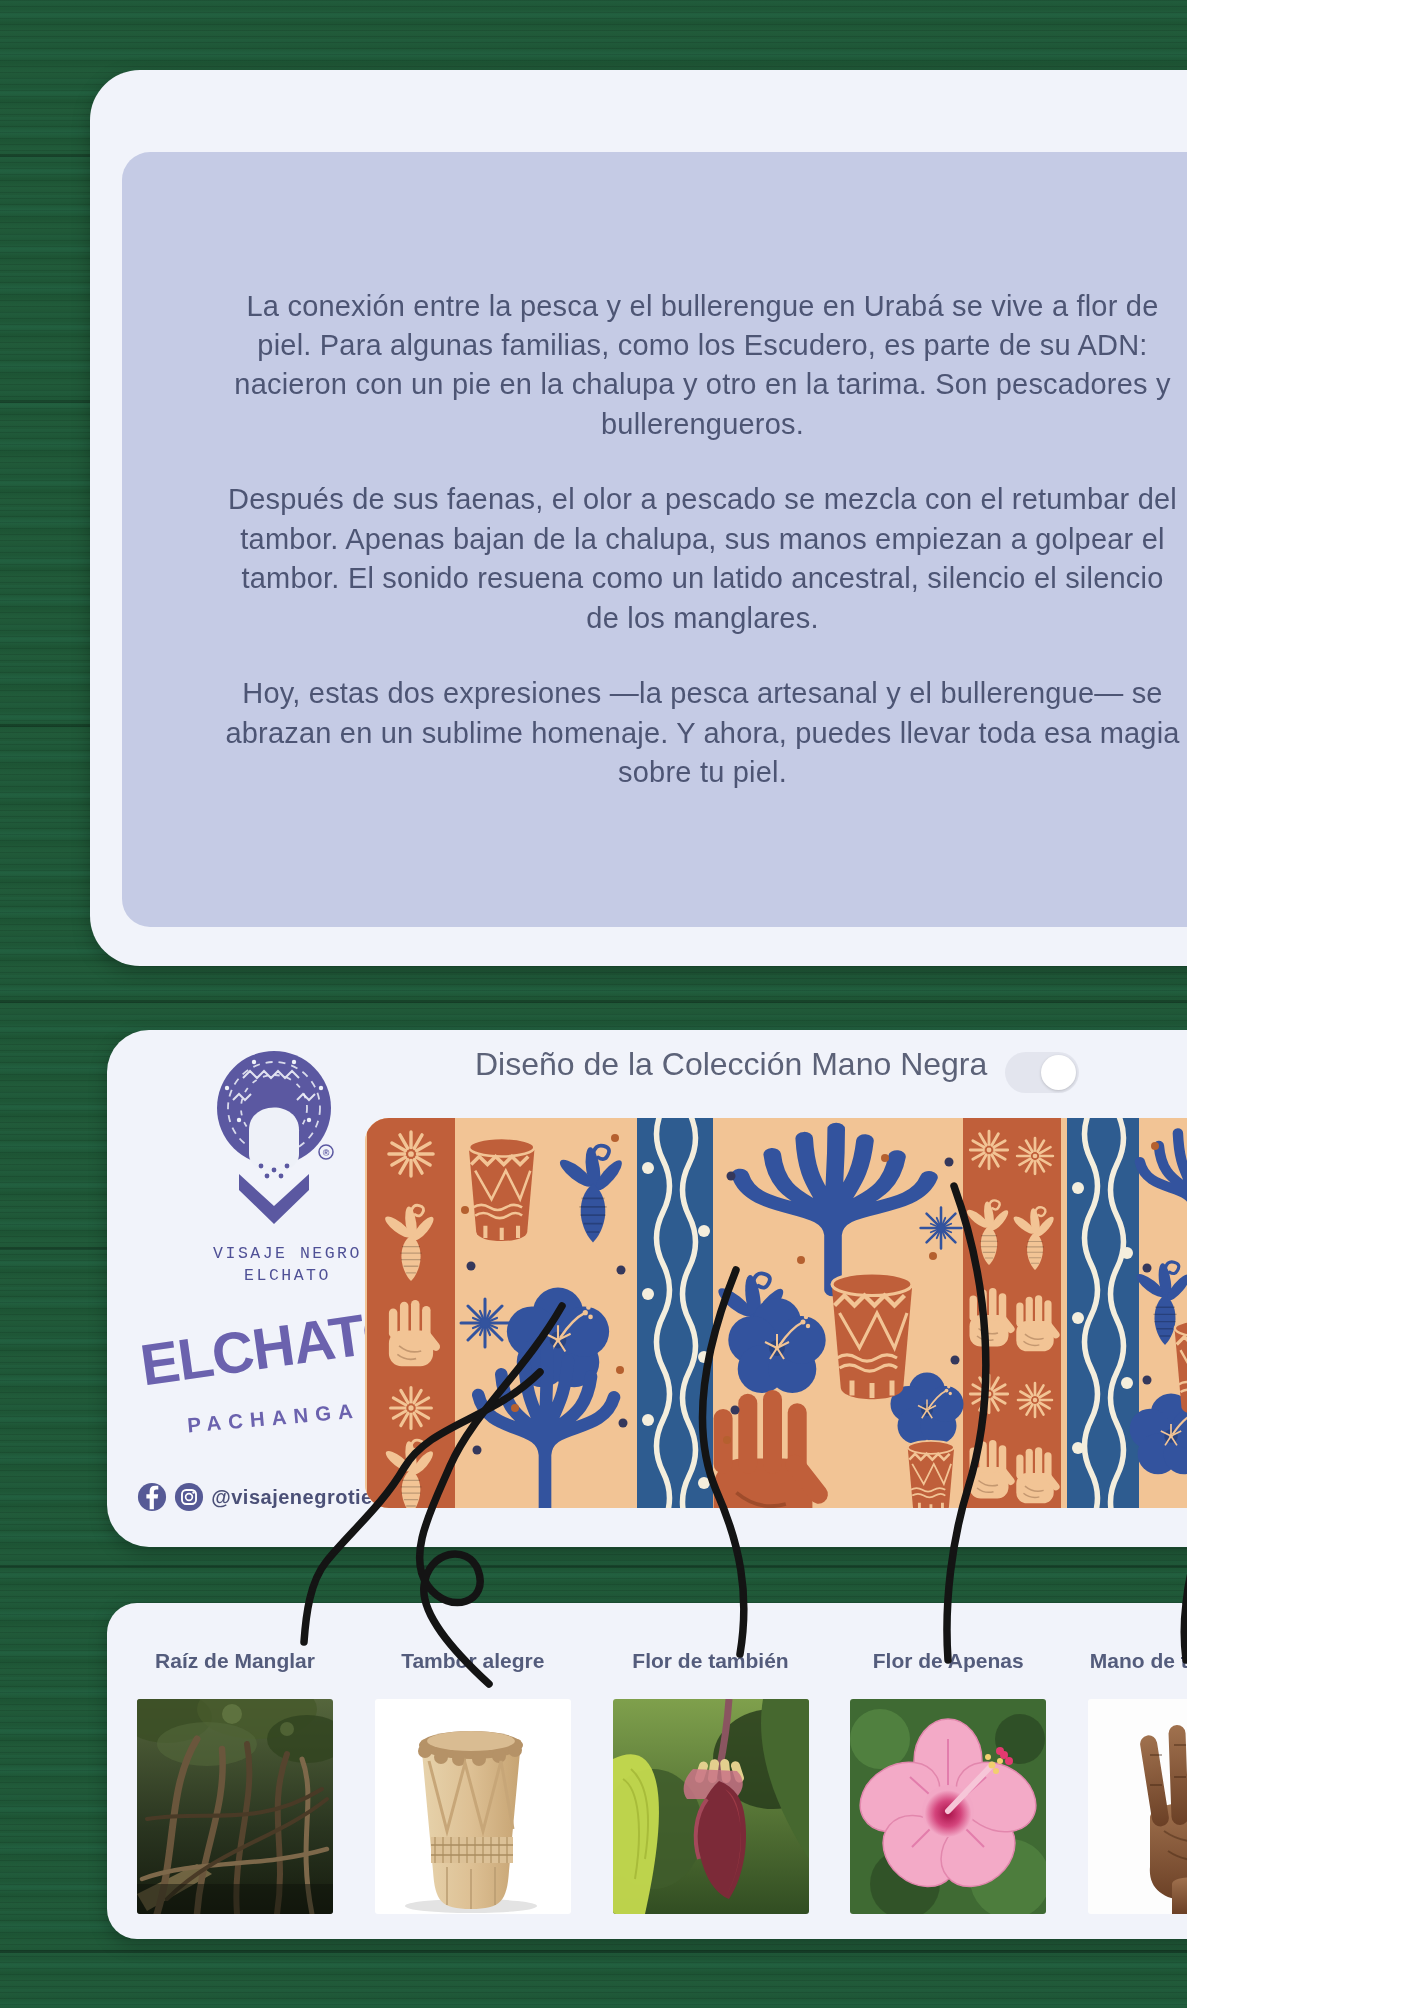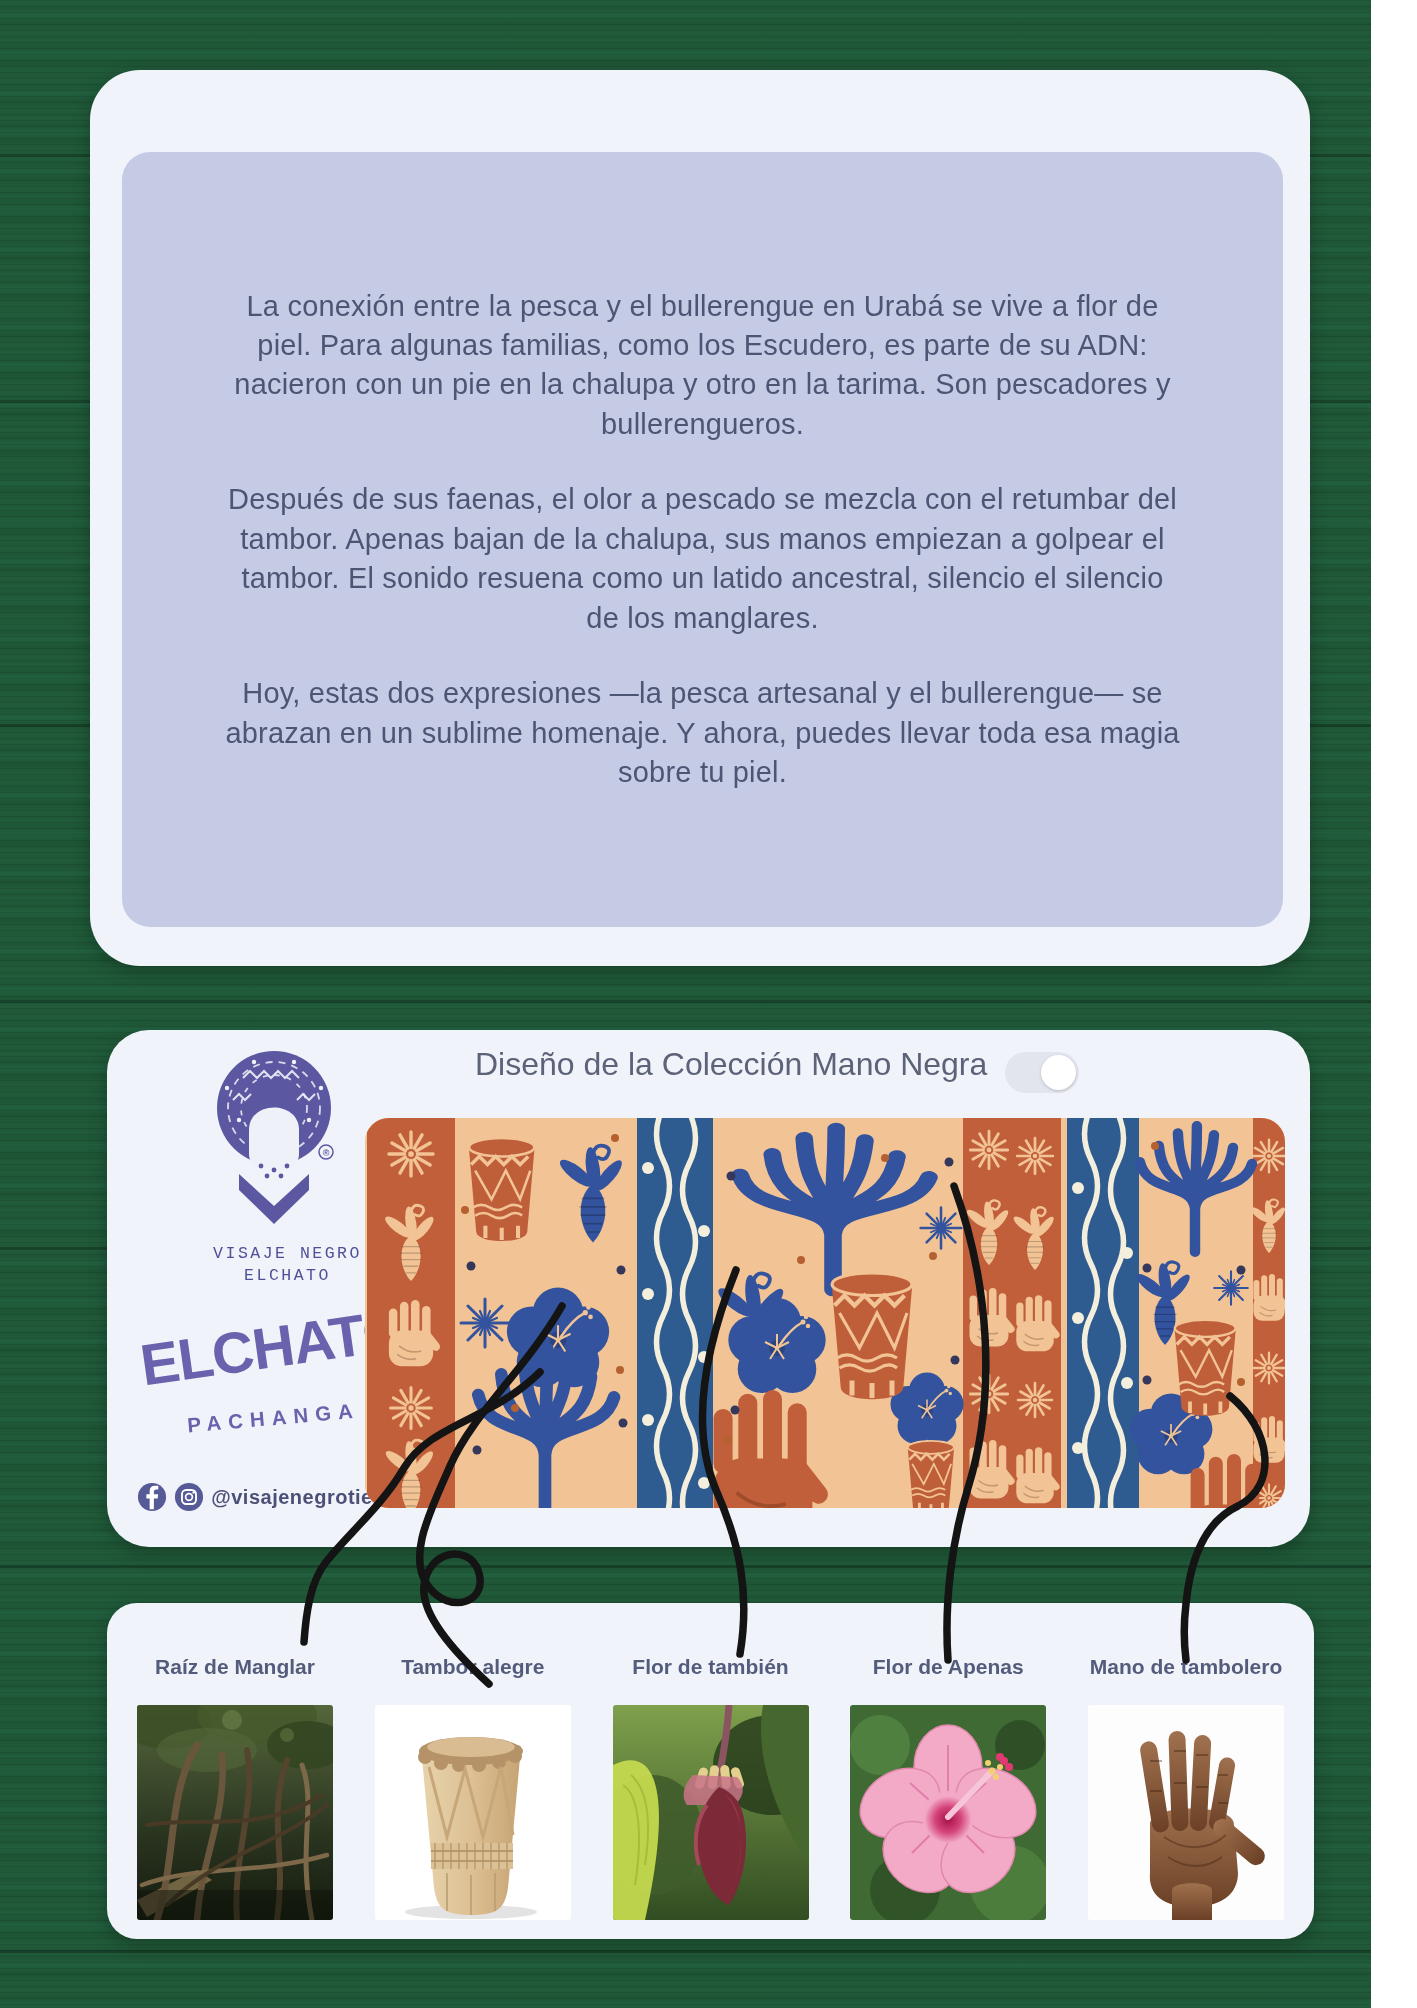--- a/index.html
+++ b/index.html
@@ -1,17 +1,17 @@
 <!DOCTYPE html>
 <html><head>
 <meta charset="utf-8">
 <style>
   html,body{margin:0;padding:0;}
   body{font-family:"Liberation Sans",sans-serif;}
-  .canvas{position:relative;width:1371px;height:2008px;overflow:hidden;
+  .canvas{position:relative;width:1187px;height:2008px;overflow:hidden;
     background-color:#20583a;
     background-image:
       repeating-linear-gradient(180deg, rgba(0,0,0,0.10) 0px, rgba(0,0,0,0.10) 1px, rgba(255,255,255,0.0) 1px, rgba(255,255,255,0.0) 6px),
       repeating-linear-gradient(180deg, #215c3c 0px, #1e5636 9px, #226040 15px, #1d5434 23px, #215b3a 32px, #1f5737 39px);
   }
   .plank{position:absolute;left:0;width:100%;height:3px;background:rgba(0,0,0,0.22);}
   .card{position:absolute;background:#f1f3fa;box-shadow:0 6px 18px rgba(0,0,0,0.25);}
   .card-intro{left:90px;top:70px;width:1220px;height:896px;border-radius:50px;}
   .intro-box{position:absolute;left:32px;top:82px;width:1161px;height:775px;border-radius:28px;
     background:#c5cbe5;box-sizing:border-box;padding:40px 100px;
@@ -34,21 +34,21 @@
   .toggle{position:absolute;left:898px;top:22px;width:74px;height:41px;border-radius:21px;background:#e3e5ee;cursor:pointer;}
   .toggle .knob{position:absolute;left:36px;top:3px;width:35px;height:35px;border-radius:50%;background:#ffffff;box-shadow:0 1px 3px rgba(0,0,0,0.18);}
 
   .pattern-wrap{position:absolute;left:258px;top:88px;width:920px;height:390px;border-radius:24px;overflow:hidden;background:#f2c495;}
 
   .connectors{position:absolute;left:0;top:0;width:1417px;height:2008px;pointer-events:none;z-index:5;}
 
   .card-refs{left:107px;top:1603px;width:1207px;height:336px;border-radius:30px;}
   .refs-row{position:absolute;left:0;top:40px;width:100%;box-sizing:border-box;padding:0 30px;display:flex;justify-content:space-between;}
   .refcol{width:196px;display:flex;flex-direction:column;align-items:center;}
-  .refcol figure{margin:12px;display:flex;flex-direction:column;align-items:center;}
+  .refcol figure{margin:6px;display:flex;flex-direction:column;align-items:center;}
   .ref-label{font-size:21px;font-weight:700;color:#545c7c;margin-bottom:26px;white-space:nowrap;}
   .ref-photo{display:block;width:196px;height:215px;border-radius:3px;}
 </style>
 </head>
 <body>
 
 <div class="canvas">
 
   <div class="plank" style="top:154px"></div>
   <div class="plank" style="top:400px"></div>

